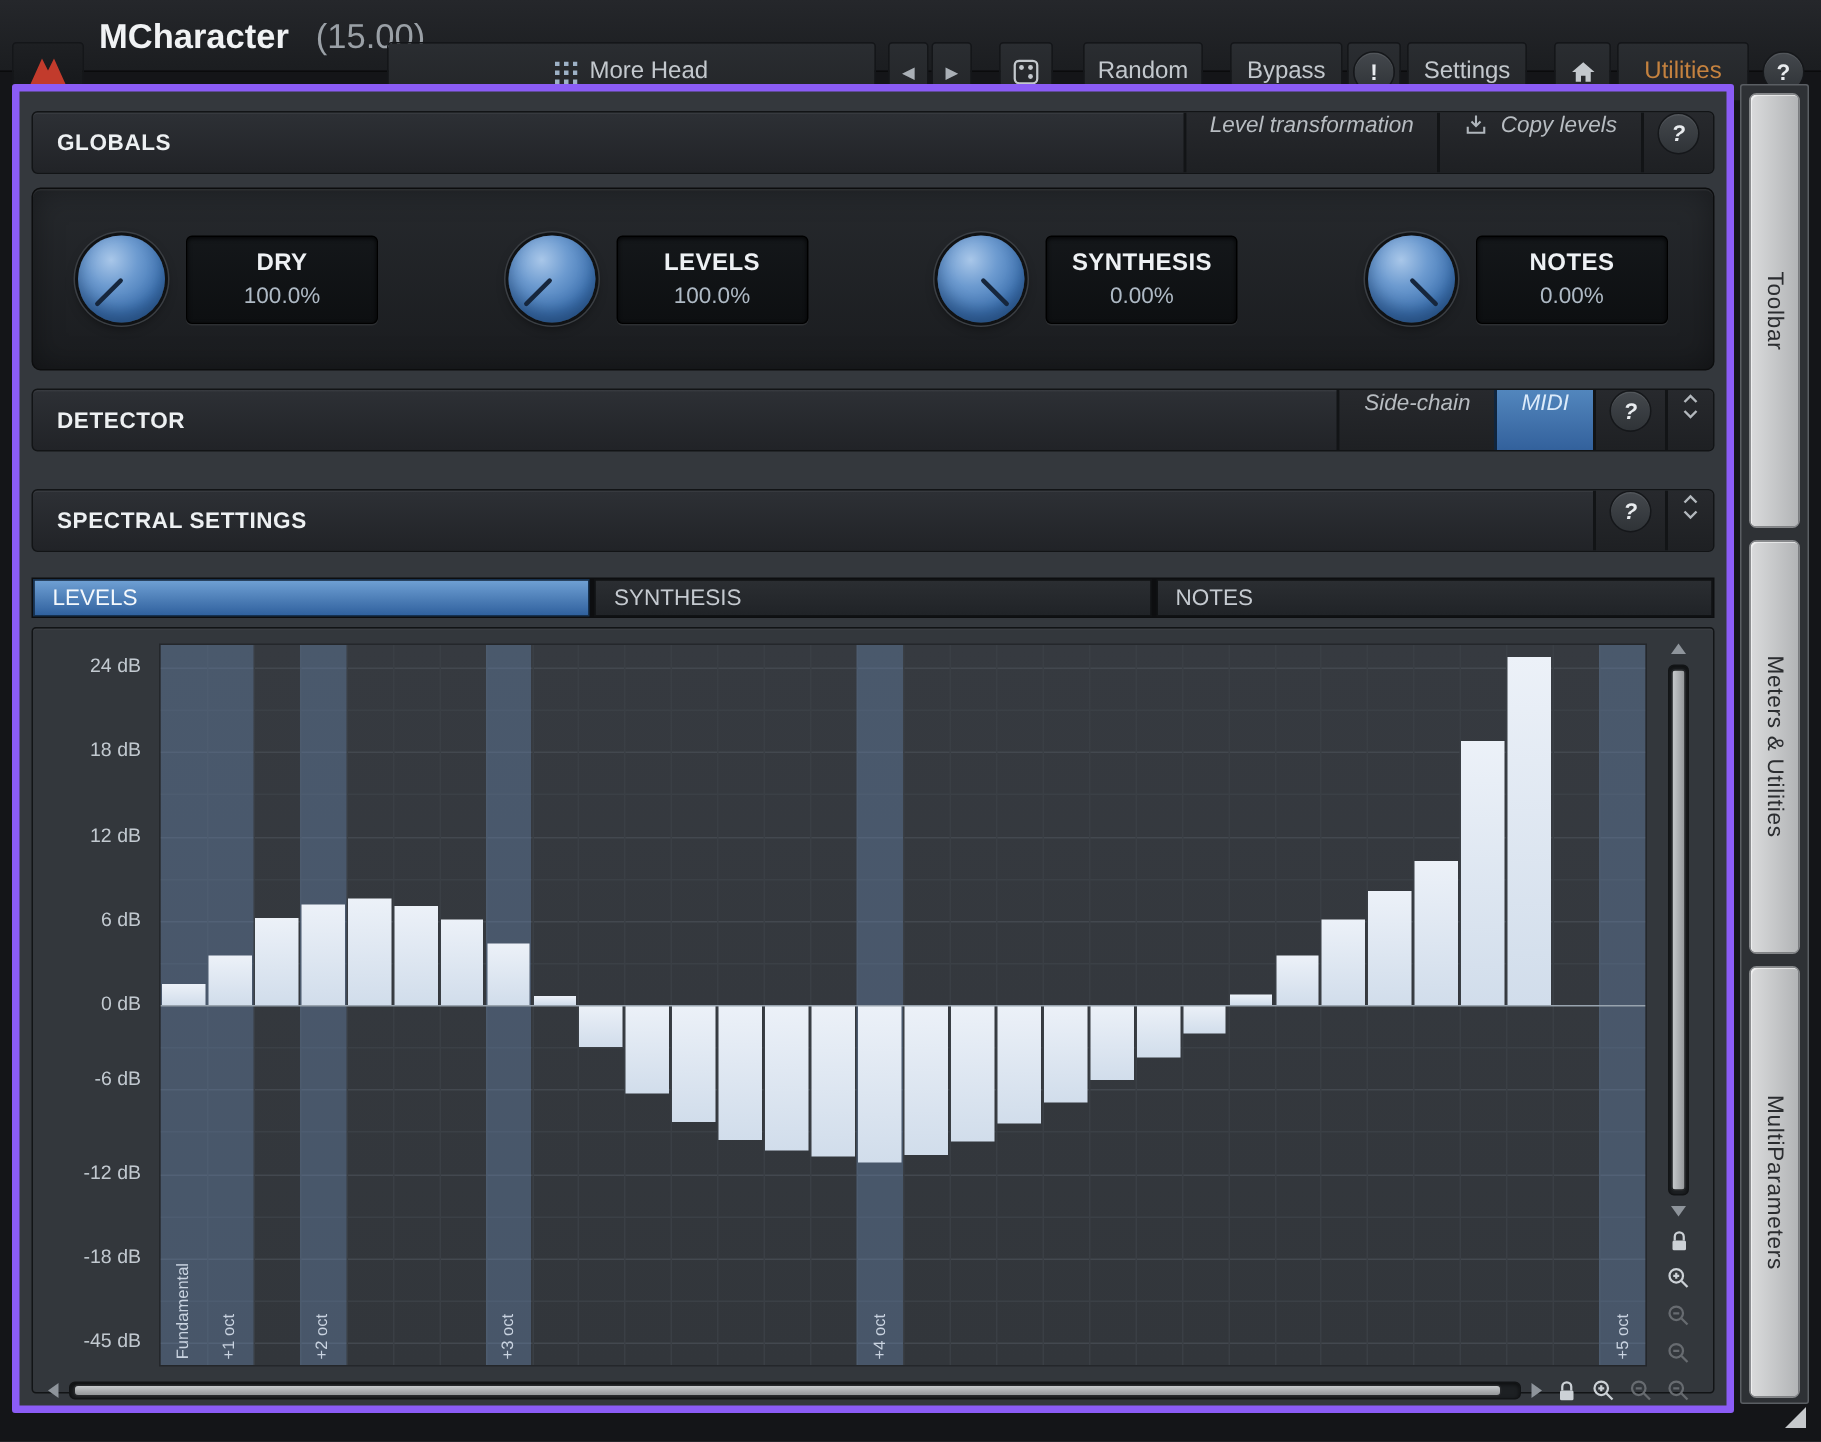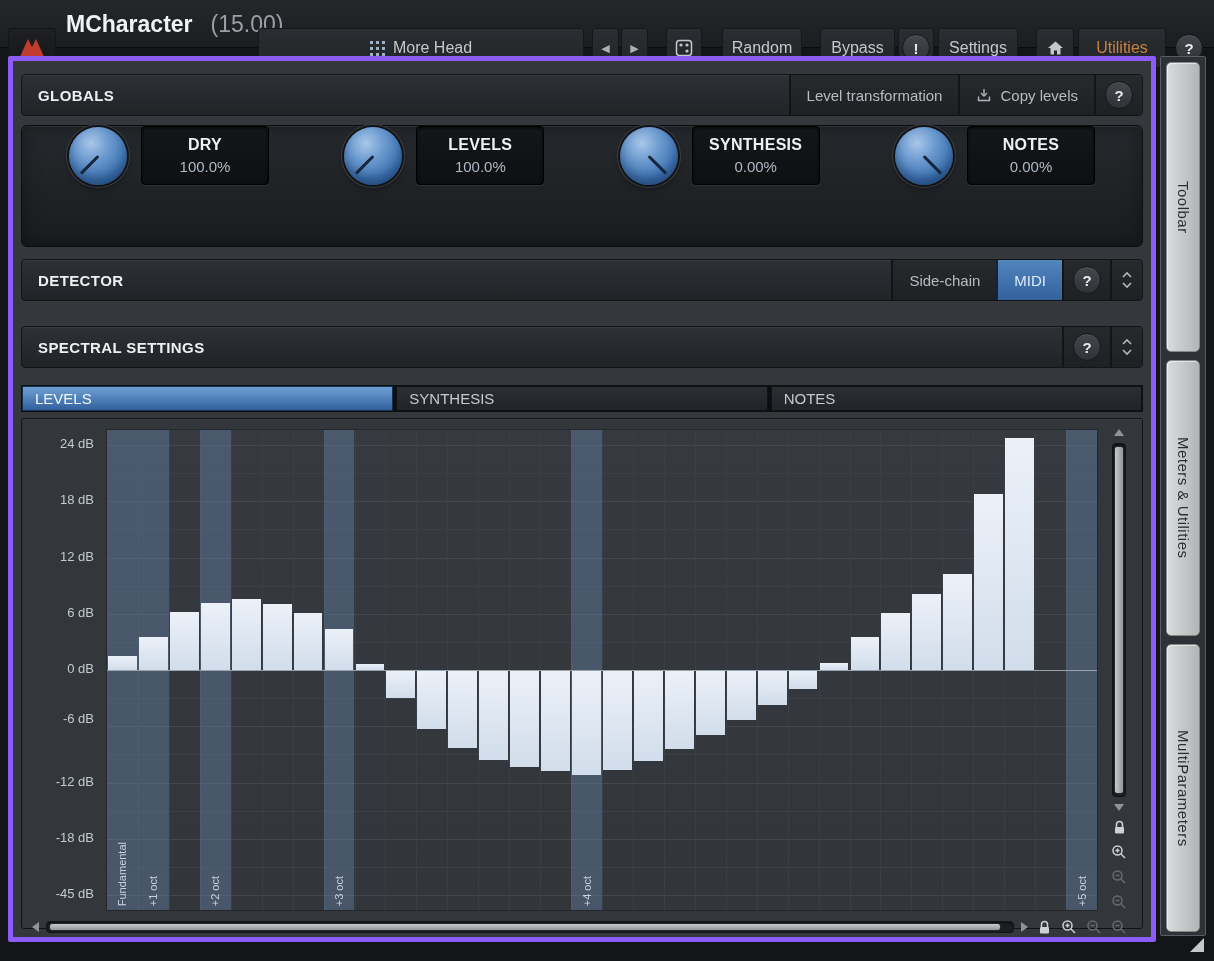--- a/index.html
+++ b/index.html
@@ -38,34 +38,34 @@
   .main { position:absolute; left:8px; top:56px; width:1148px; height:886px;
     background:#34383d; border:5px solid #8b5cf6; border-radius:2px; }
 
   .panel-header { position:absolute; left:8px; right:8px; height:42px;
     background:linear-gradient(180deg,#2d3035,#212327); border:1px solid #121416; border-radius:4px;
     box-shadow:inset 0 1px 0 rgba(255,255,255,.05);
     display:flex; align-items:center; padding-left:16px; overflow:hidden; }
   .panel-title { font-weight:bold; font-size:15px; color:#edf0f2; letter-spacing:.4px; }
   .header-actions { margin-left:auto; height:100%; display:flex; align-items:stretch; }
   .h-btn { background:linear-gradient(180deg,#27292d,#1e2023); border-left:2px solid #121416;
-    display:flex; align-items:center; justify-content:center; gap:8px;
-    padding:0 16px; font-size:15px; color:#b7bcc1; cursor:pointer; white-space:nowrap; }
+    display:flex; align-items:flex-start; justify-content:center; gap:8px;
+    padding:0 16px; font-size:15px; color:#b7bcc1; cursor:pointer; white-space:nowrap;font-style:italic; }
   .h-btn.icon-only { padding:0 9px; }
   .h-btn.active-blue { background:linear-gradient(180deg,#5286bd,#33619c); color:#dcebfa; border-left-color:#10253d; }
 
   .globals-header { top:13px; }
   .detector-header { top:198px; }
   .spectral-header { top:265px; }
 
   
   .knob-panel { position:absolute; left:8px; top:64px; right:8px; height:122px;
     background:linear-gradient(180deg,#26292d,#1a1c1f); border:1px solid #0c0d0e; border-radius:6px;
     box-shadow:inset 0 1px 0 rgba(255,255,255,.06), inset 0 0 20px rgba(0,0,0,.35);
-    display:flex; align-items:flex-start; justify-content:space-between; padding:0 47px; }
+    display:flex; align-items:center; justify-content:space-between; padding:0 30px; }
   .knob-group { display:flex; align-items:center; gap:14px; }
   .knob { position:relative; width:58px; height:58px; border-radius:50%; cursor:pointer;
     background:radial-gradient(circle at 38% 28%, #a9c7e9 0%, #6d9bd0 32%, #3f74b2 66%, #28588f 100%);
     box-shadow:0 0 0 2px #101214, 0 0 0 3px #3b3f44, 0 3px 7px rgba(0,0,0,.55), inset 0 -7px 10px rgba(10,30,60,.35); }
   .knob-pointer { position:absolute; left:50%; top:4px; width:3px; height:25px; margin-left:-1.5px;
     background:#16263c; border-radius:2px; transform-origin:1.5px 25px; }
   .knob-display { width:128px; background:linear-gradient(180deg,#14171a,#0d0f11);
     border:1px solid #000; border-radius:4px;
     box-shadow:0 1px 0 rgba(255,255,255,.07), inset 0 1px 3px rgba(0,0,0,.8);
     text-align:center; padding:9px 4px; cursor:pointer; }

